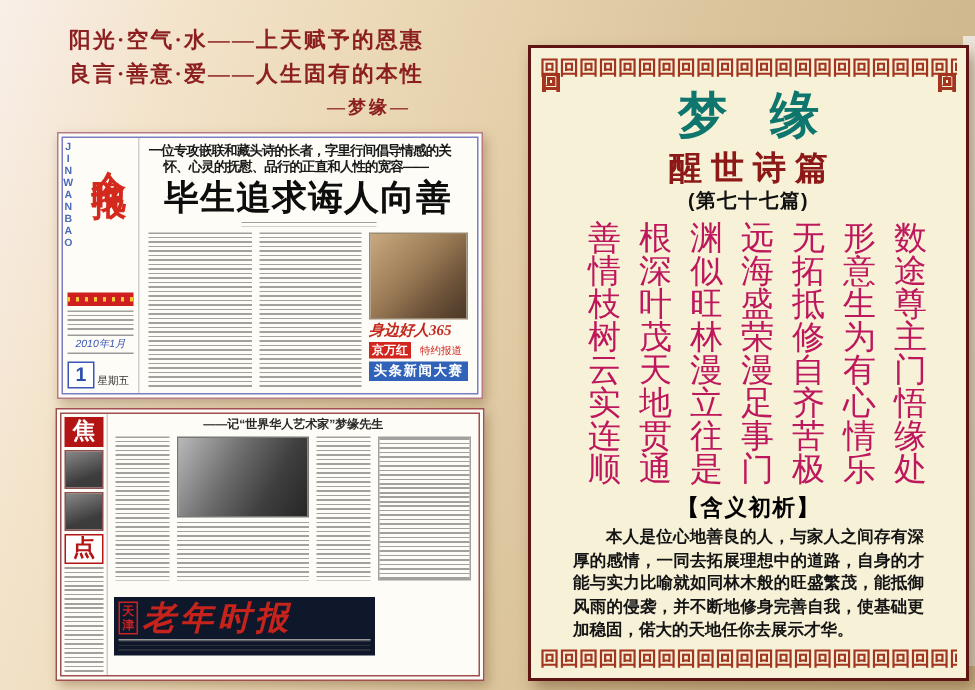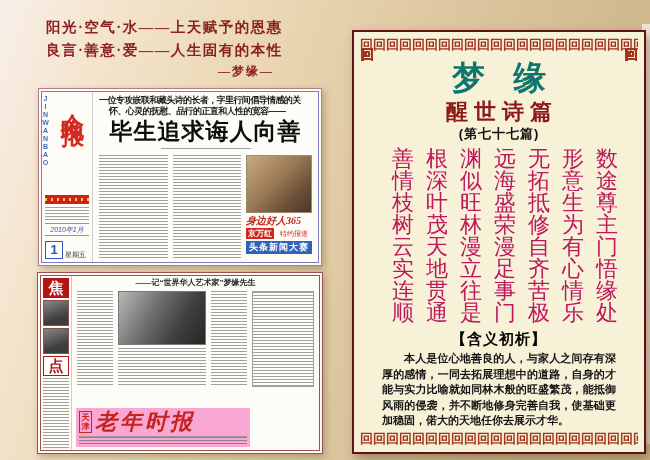--- a/index.html
+++ b/index.html
@@ -70,21 +70,21 @@
   .headline2{color:#cf1a10;font-size:20px;line-height:24px;font-weight:bold;letter-spacing:5px;text-align:center;
     font-family:"Liberation Serif",serif;white-space:nowrap;}
   .subtitle2{font-size:8px;line-height:10px;color:#2a2a2a;font-weight:bold;text-align:center;white-space:nowrap;}
   .c2-body{display:flex;gap:5px;margin-top:3px;height:96px;}
   .c2-col{flex:1;}
   .c2-mid{flex:0 0 88px;display:flex;flex-direction:column;gap:3px;}
   .photo2{height:52px;border:1px solid #777;
     background:linear-gradient(120deg,#b9b9b9 0%,#6d6d6d 40%,#3f3f3f 70%,#262626 100%);}
   .c2-mid-faux{flex:1;}
   .c2-rightbox{flex:0 0 54px;border:1px solid #a0a0a0;padding:3px;}
-  .masthead2{position:absolute;left:4px;bottom:3px;width:168px;background:#f9a8d4;padding:2px 3px;}
+  .masthead2{position:absolute;left:4px;bottom:13px;width:168px;background:#0f172a;padding:2px 3px;}
   .mh2-row{display:flex;align-items:center;gap:3px;}
   .mh2-tj{flex:0 0 11px;border:1px solid #c22;color:#c22;font-size:8px;line-height:9px;text-align:center;
     padding:1px 0;font-weight:bold;}
   .mh2-title{color:#c5231b;font-size:22px;line-height:24px;font-weight:bold;font-style:italic;letter-spacing:3px;
     font-family:"Liberation Serif",serif;white-space:nowrap;}
   .mh2-info{margin-top:2px;height:8px;border-top:1px solid #9a9a9a;}
 
   
   .rpage{position:absolute;left:352px;top:30px;width:294px;height:424px;background:#f7f1d8;
     border:2px solid #5f1414;box-sizing:border-box;box-shadow:4px 5px 10px rgba(90,60,20,.45);}

